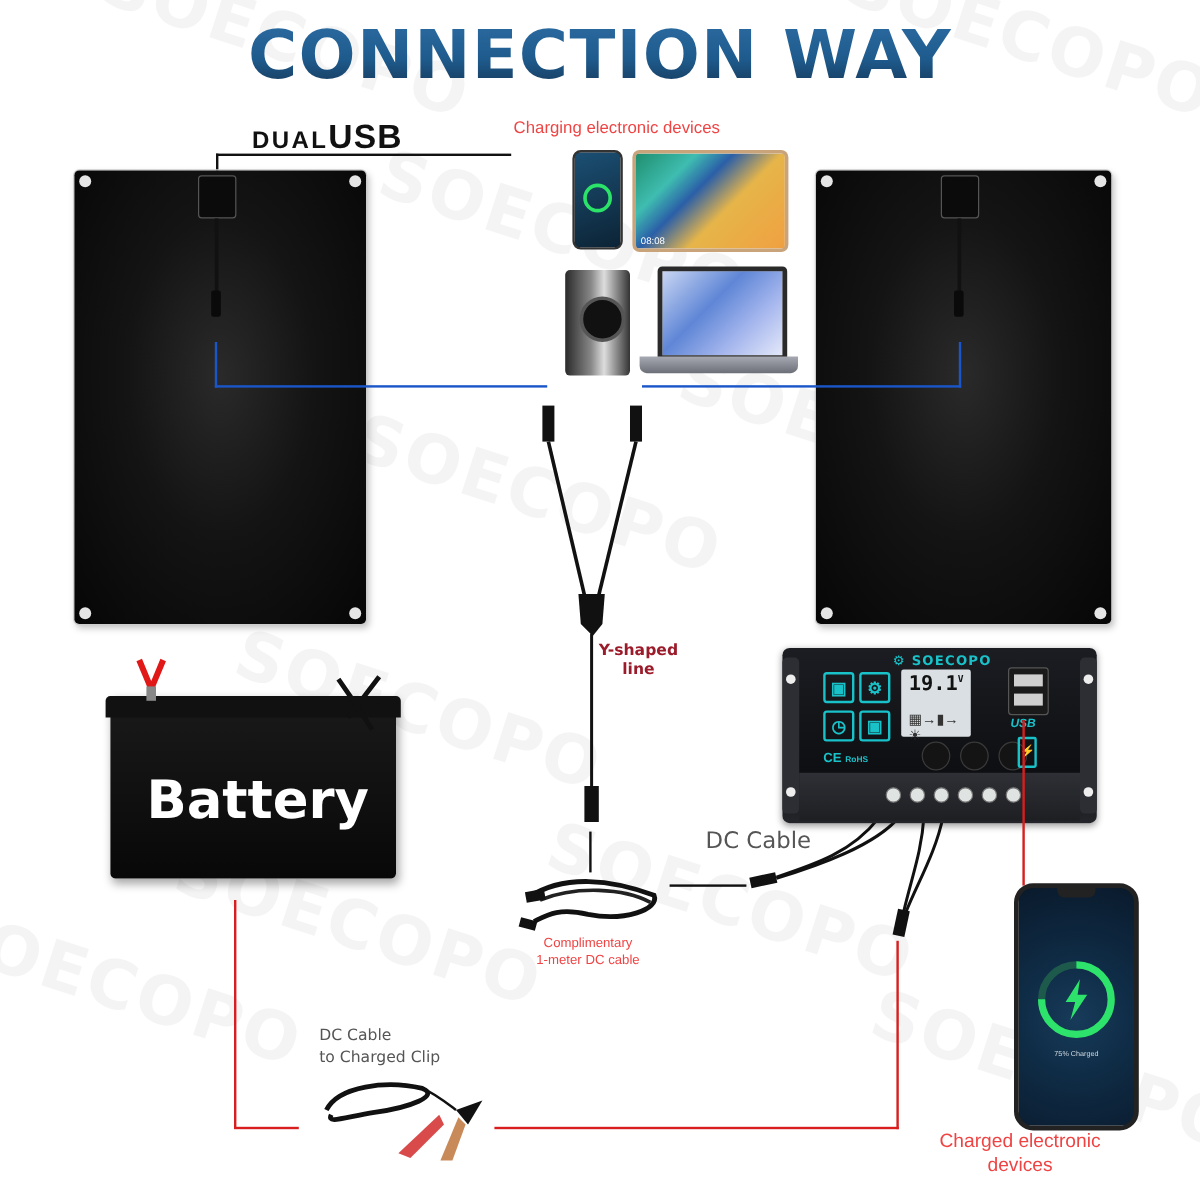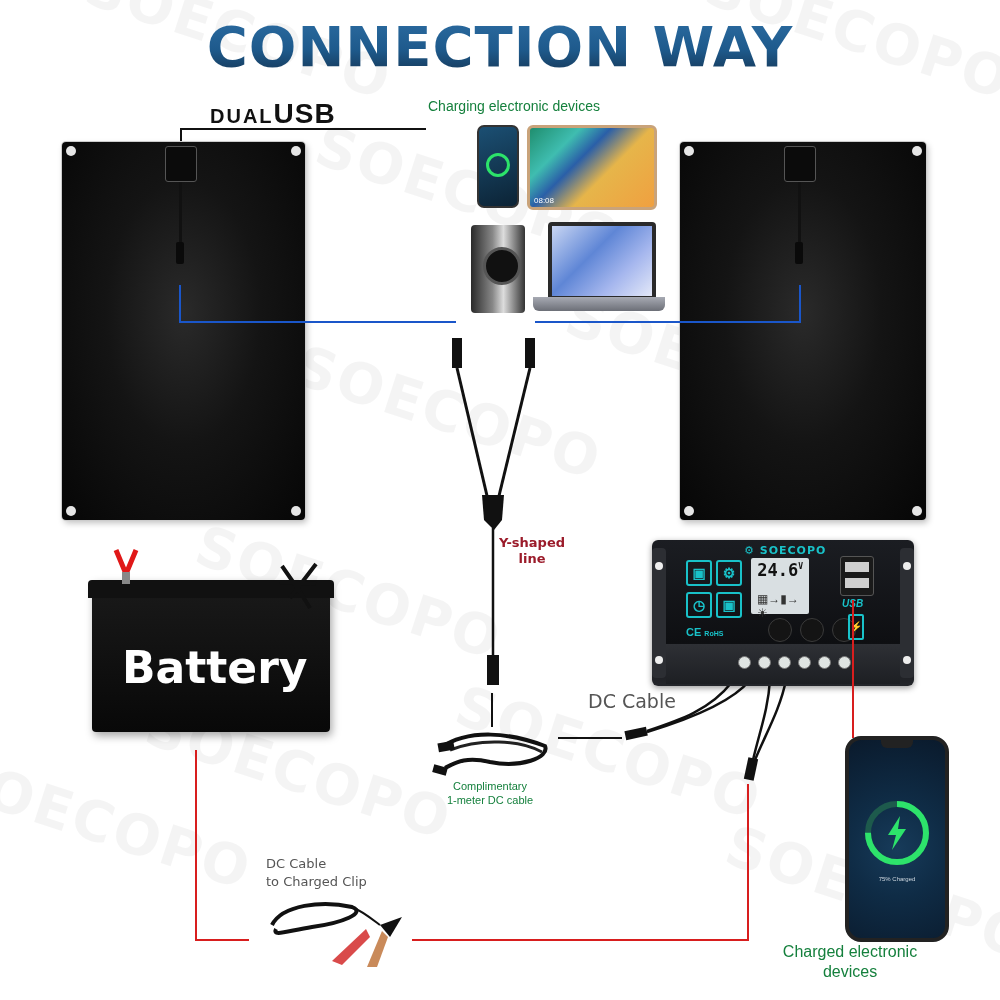--- a/index.html
+++ b/index.html
@@ -19,21 +19,21 @@
     font-family: "DejaVu Sans", sans-serif; font-weight: bold; font-size: 56px;
     letter-spacing: 1px;
     background: linear-gradient(180deg, #2d6da3 0%, #1e5a8c 55%, #14324f 100%);
     -webkit-background-clip: text; background-clip: text; color: transparent;
   }
   .dual-usb {
     left: 210px; top: 98px; font-family: Liberation Sans, sans-serif; font-weight: bold; color: #111;
   }
   .dual-usb .small { font-size: 20px; letter-spacing: 2px; }
   .dual-usb .big { font-size: 28px; letter-spacing: 1px; }
-  .red-label { color: #15803d; font-size: 14px; }
+  .red-label { color: #ef4444; font-size: 14px; }
   .panel {
     background: radial-gradient(ellipse at 50% 45%, #2a2a2a 0%, #141414 45%, #060606 100%);
     border-radius: 4px; box-shadow: 0 0 0 1px #ccc, 2px 3px 6px rgba(0,0,0,0.25);
   }
   .hole { position: absolute; width: 10px; height: 10px; border-radius: 50%; background: #e6e6e6; }
   .jbox {
     position: absolute; width: 30px; height: 34px; background: #0b0b0b;
     border: 1px solid #555; border-radius: 3px;
   }
   .cable-v { position: absolute; width: 3px; background: #111; }
@@ -172,21 +172,21 @@
   <div style="position:absolute;left:92px;top:4px;color:#19c2c9;font-family:'DejaVu Sans',sans-serif;font-weight:bold;font-size:11px;letter-spacing:1px;">
     <span>⚙</span>
     <span>SOECOPO</span>
   </div>
   <div class="ctrl-icon" style="left:34px;top:20px;">▣</div>
   <div class="ctrl-icon" style="left:64px;top:20px;">⚙</div>
   <div class="ctrl-icon" style="left:34px;top:52px;">◷</div>
   <div class="ctrl-icon" style="left:64px;top:52px;">▣</div>
   <div style="position:absolute;left:99px;top:18px;width:58px;height:56px;background:#d9dfe2;border-radius:2px;">
     <div style="position:absolute;right:6px;top:2px;font-family:'DejaVu Sans Mono',monospace;font-size:17px;font-weight:bold;color:#111;">
-      <span>24.6</span><sup style="font-size:8px;">V</sup>
+      <span>19.1</span><sup style="font-size:8px;">V</sup>
     </div>
     <div style="position:absolute;left:6px;top:34px;font-size:12px;color:#333;">▦→▮→☀</div>
   </div>
   <div class="knob" style="left:116px;top:78px;"></div>
   <div class="knob" style="left:148px;top:78px;"></div>
   <div class="knob" style="left:180px;top:78px;"></div>
   <div style="position:absolute;left:34px;top:86px;color:#19c2c9;font-size:11px;font-weight:bold;">
     <span>CE</span>
     <span style="font-size:7px;">RoHS</span>
   </div>

